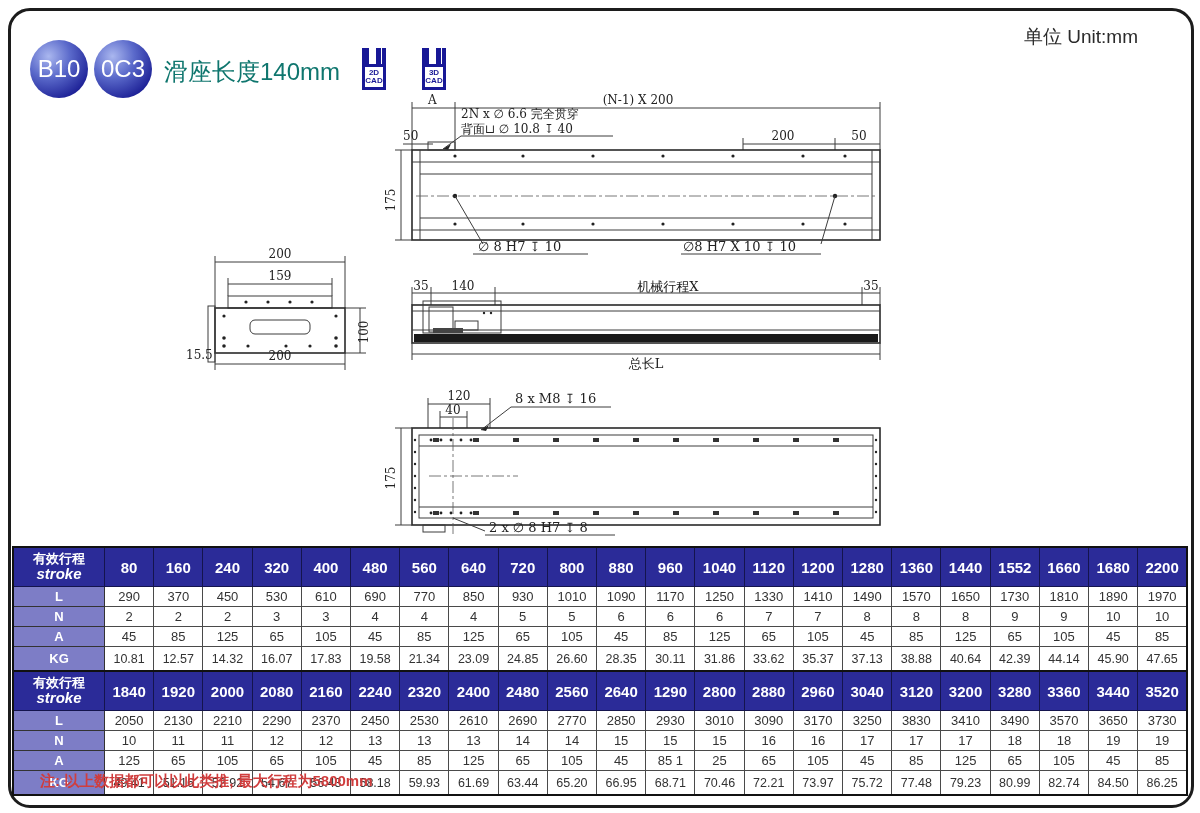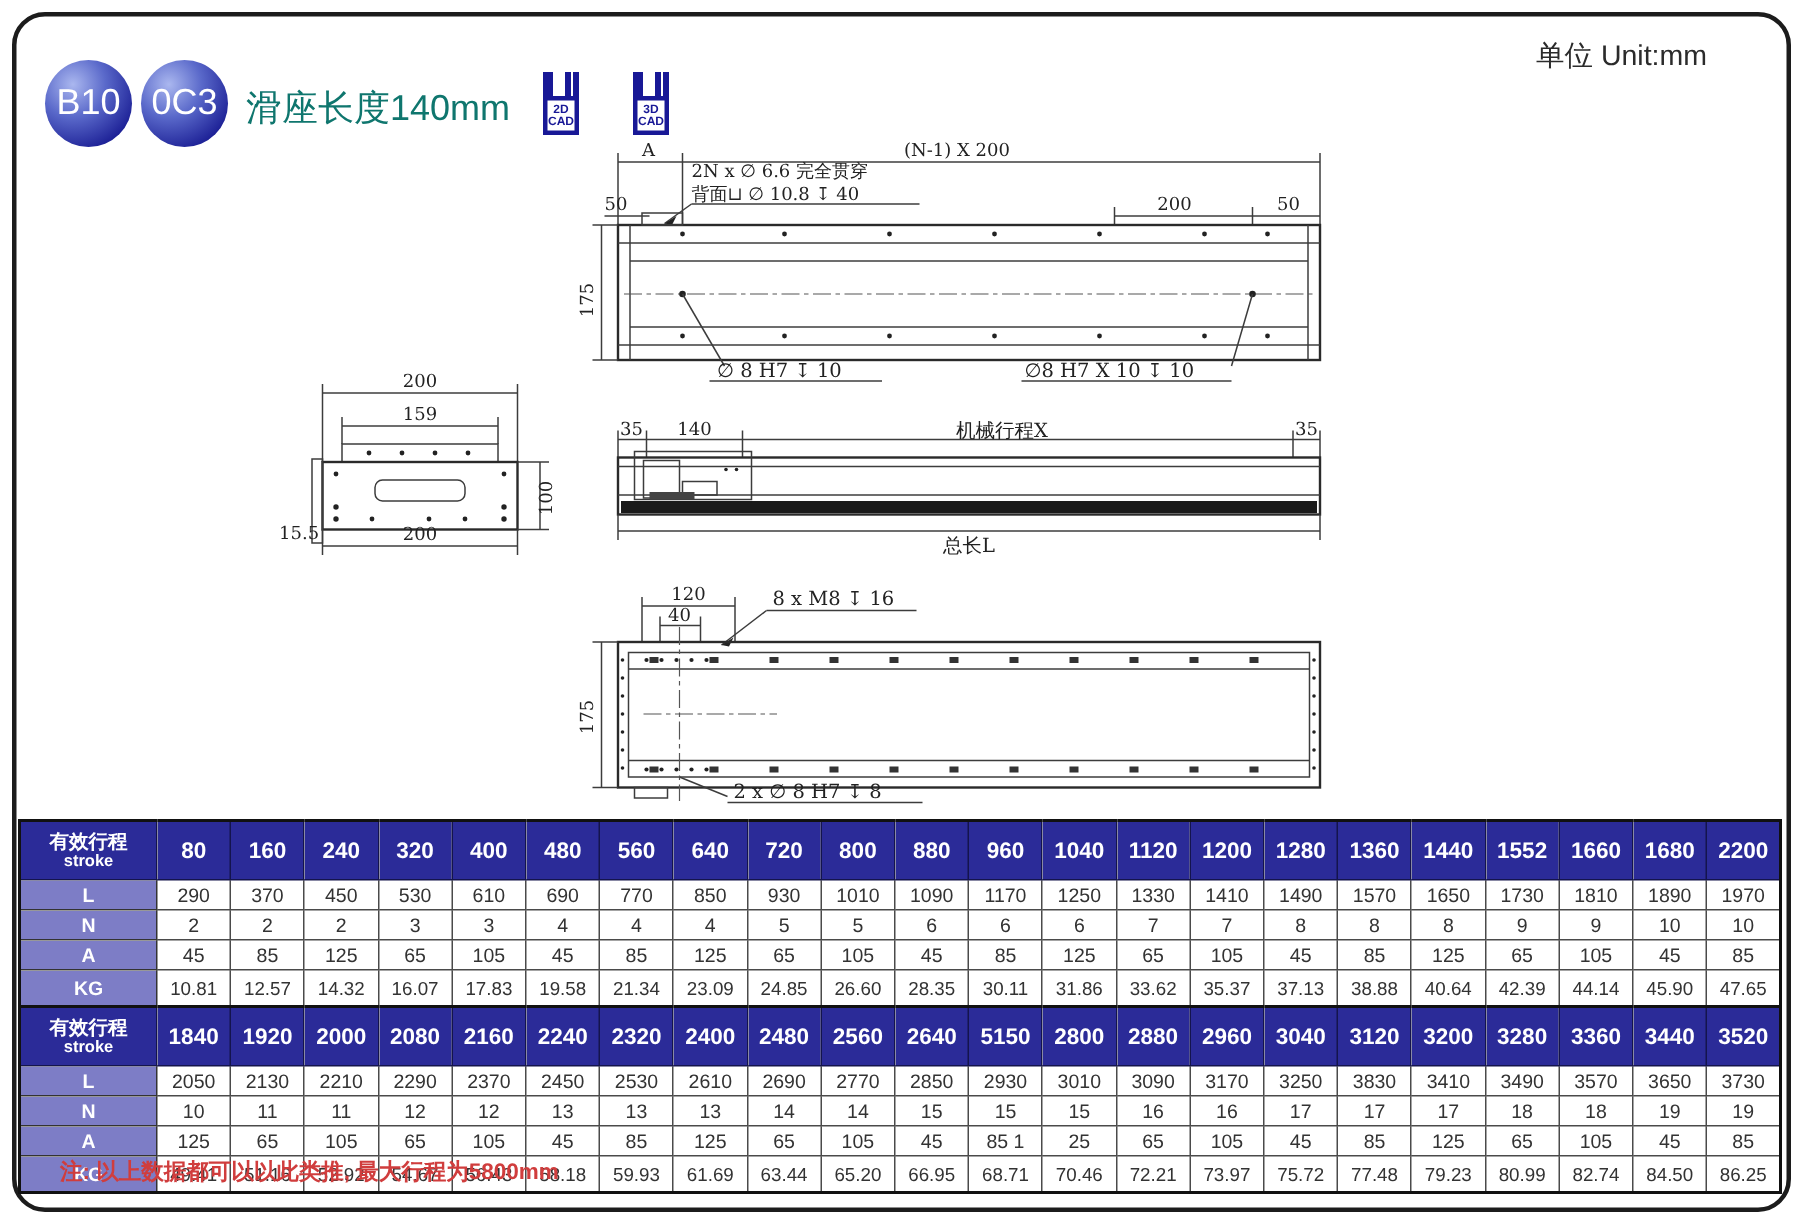--- a/index.html
+++ b/index.html
@@ -30,21 +30,21 @@
   .cl{stroke:#555;stroke-width:0.8;fill:none;stroke-dasharray:12 3 3 3;}
   .dot{fill:#222;}
 
   
   #table-wrap{position:absolute;left:12px;top:546px;width:1176px;}
   table{border-collapse:collapse;table-layout:fixed;width:1176px;border:2px solid #111;}
   td{text-align:center;vertical-align:middle;overflow:hidden;white-space:nowrap;}
   td.hdr{background:#2b2b98;color:#fff;font-weight:bold;font-size:15px;height:36px;border:1px solid #14144d;border-top:2px solid #111;}
   td.corner{background:#2b2b98;color:#fff;width:88px;line-height:1.1;}
   .corner-cn{font-size:13px;font-weight:bold;display:block;}
-  .corner-en{font-size:11px;display:block;}
+  .corner-en{font-size:15px;display:block;font-style:italic;}
   td.lbl{background:#7d7dc6;color:#fff;font-size:13px;font-weight:bold;border:1px solid #333;}
   td.val{background:#fff;color:#333;font-size:13px;border:1px solid #4a4a4a;height:17px;}
   tr.kg td.val{font-size:12.5px;height:21px;}
 
   .note{position:absolute;left:40px;top:772px;font-size:15px;font-weight:bold;color:#d03d3d;}
 </style>
 </head>
 <body>
 
 <div class="page-border"></div>
@@ -434,21 +434,21 @@
           <td class="hdr">1920</td>
           <td class="hdr">2000</td>
           <td class="hdr">2080</td>
           <td class="hdr">2160</td>
           <td class="hdr">2240</td>
           <td class="hdr">2320</td>
           <td class="hdr">2400</td>
           <td class="hdr">2480</td>
           <td class="hdr">2560</td>
           <td class="hdr">2640</td>
-          <td class="hdr">5150</td>
+          <td class="hdr">1290</td>
           <td class="hdr">2800</td>
           <td class="hdr">2880</td>
           <td class="hdr">2960</td>
           <td class="hdr">3040</td>
           <td class="hdr">3120</td>
           <td class="hdr">3200</td>
           <td class="hdr">3280</td>
           <td class="hdr">3360</td>
           <td class="hdr">3440</td>
           <td class="hdr">3520</td>

